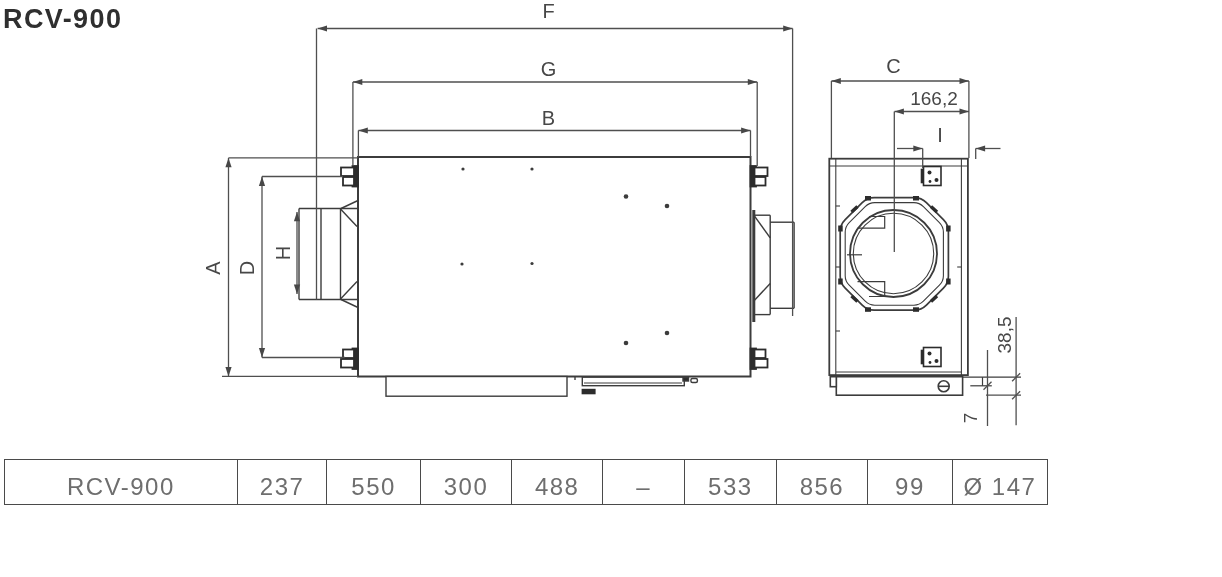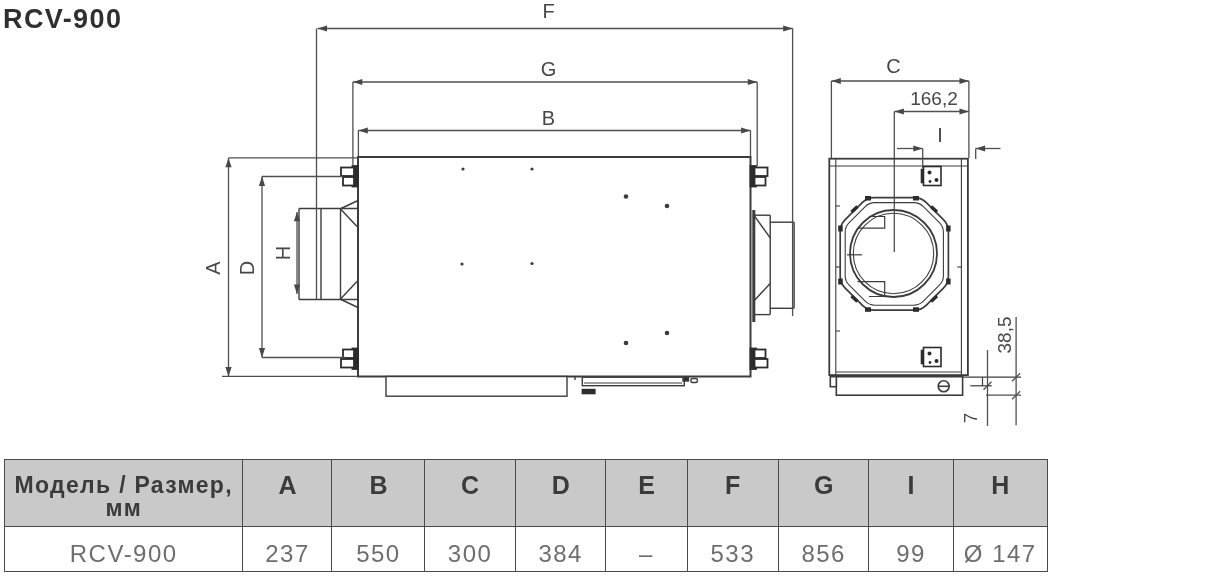--- a/index.html
+++ b/index.html
@@ -303,39 +303,27 @@
         <col style="width:104px">
 <col style="width:104px">
         <col style="width:100px">
         <col style="width:105px">
         <col style="width:104px">
 <col style="width:100px">
         <col style="width:109px">
 </colgroup>
 
 <tbody>
-        <tr class="hdr">
-<td>Модель / Размер,<br>мм</td>
-          <td class="ltr">A</td>
-          <td class="ltr">B</td>
-          <td class="ltr">C</td>
-          <td class="ltr">D</td>
-          <td class="ltr">E</td>
-          <td class="ltr">F</td>
-          <td class="ltr">G</td>
-          <td class="ltr">I</td>
-          <td class="ltr">H</td>
-</tr>
 
 <tr class="dat">
 <td>RCV-900</td>
           <td>237</td>
           <td>550</td>
           <td>300</td>
-          <td>384</td>
+          <td>488</td>
           <td>–</td>
           <td>533</td>
           <td>856</td>
           <td>99</td>
           <td>Ø 147</td>
 </tr>
 </tbody>
     </table>
 </div>
 

